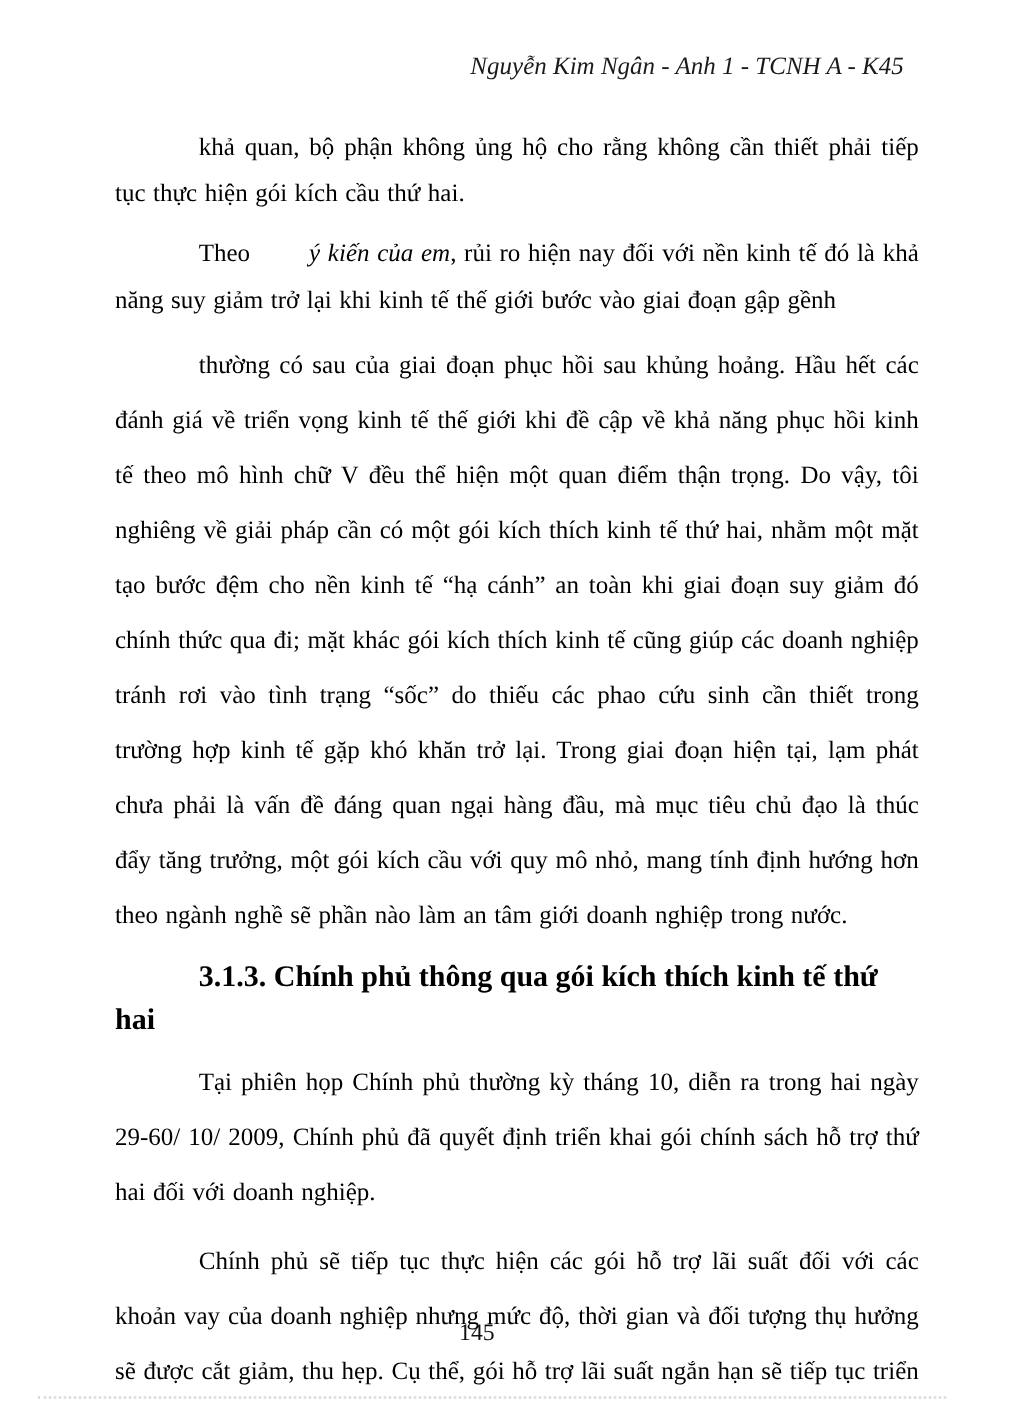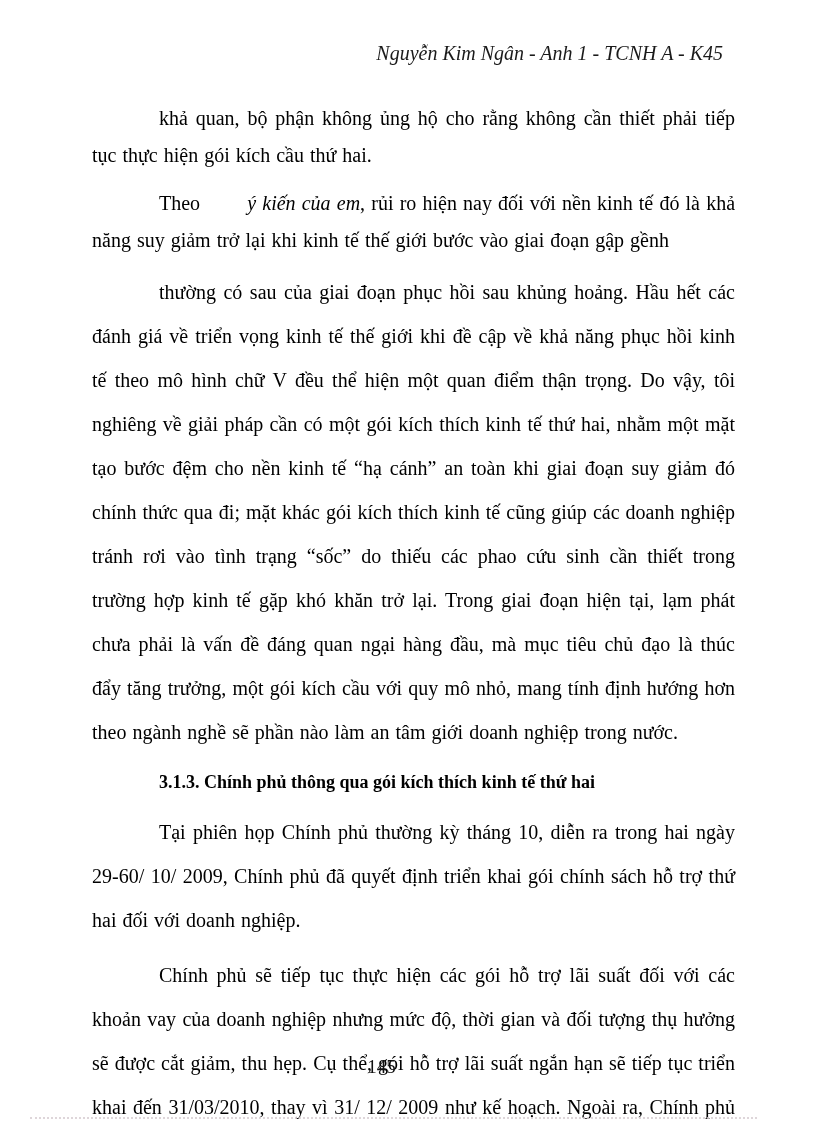--- a/index.html
+++ b/index.html
@@ -39,21 +39,21 @@
     line-height: 44px;
     text-align: justify;
     text-indent: 67px;
     word-spacing: 1px;
   }
   .para.first-two {
     line-height: 37px;
   }
   .section-heading {
     margin: 4px 0 11px 0;
-    font-size: 18px;
+    font-size: 24px;
     line-height: 34px;
     font-weight: bold;
     text-indent: 67px;
     text-align: left;
   }
   .italic-run {
     font-style: italic;
     margin-left: 41px;
   }
   .page-number {

